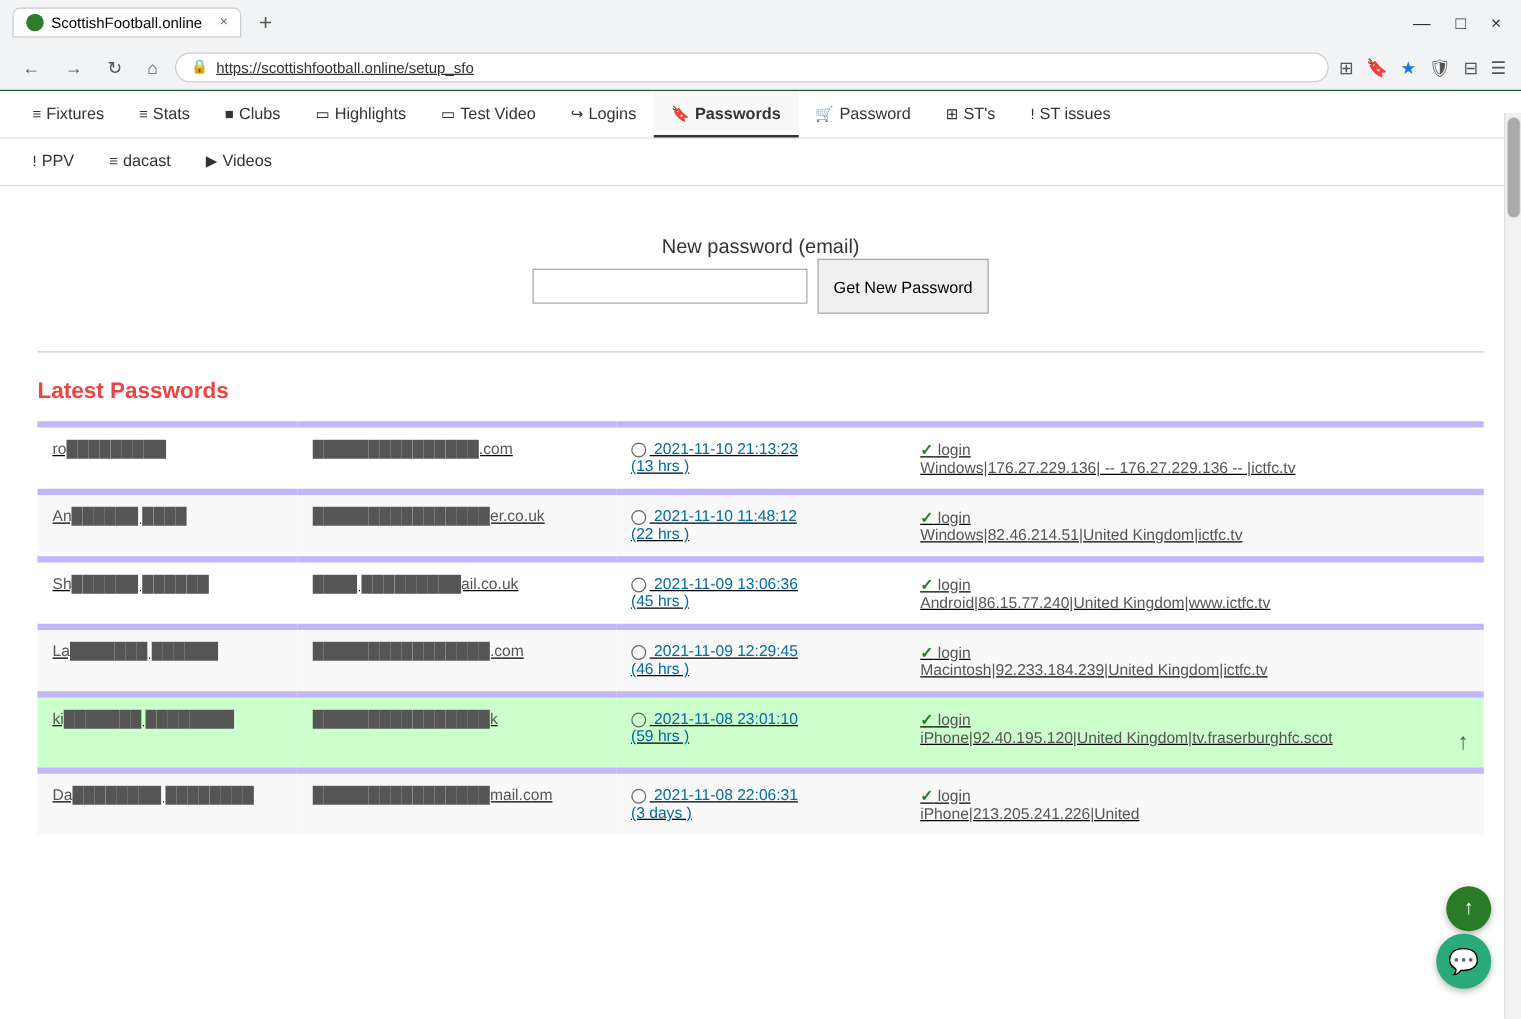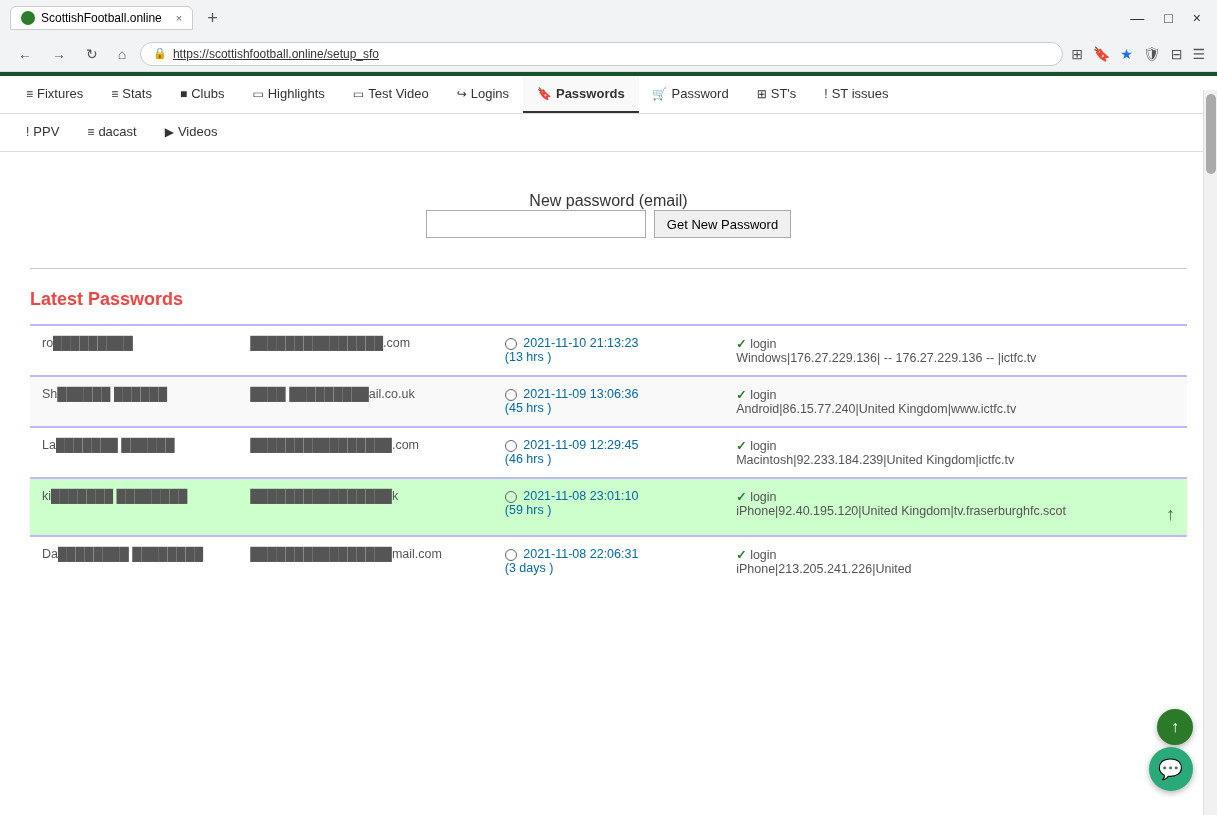--- a/index.html
+++ b/index.html
@@ -1,19 +1,19 @@
 <!DOCTYPE html>
 <html><head>
   <meta charset="utf-8">
   <style>
     * { box-sizing: border-box; margin: 0; padding: 0; }
     body { font-family: Arial, sans-serif; font-size: 13px; background: #fff; overflow-x: hidden; }
 
     
-    .browser-chrome { background: #f1f3f4; border-bottom: 4px solid #14532d; }
+    .browser-chrome { background: #f1f3f4; border-bottom: 1px solid #14532d; }
     .browser-titlebar { display: flex; align-items: center; padding: 6px 10px; gap: 8px; height: 36px; }
     .browser-tab { display: flex; align-items: center; background: #fff; border: 1px solid #ccc; border-radius: 6px 6px 0 0; padding: 4px 10px; gap: 6px; font-size: 12px; max-width: 200px; }
     .browser-tab-favicon { width: 14px; height: 14px; background: #2d7d2d; border-radius: 50%; display: inline-block; }
     .browser-tab-close { color: #666; cursor: pointer; font-size: 11px; margin-left: 8px; }
     .browser-new-tab { font-size: 18px; color: #555; cursor: pointer; padding: 0 6px; }
     .browser-controls { display: flex; align-items: center; gap: 8px; height: 36px; background: #f1f3f4; padding: 4px 12px; border-bottom: 1px solid #ddd; }
     .browser-nav-btn { background: none; border: none; cursor: pointer; color: #555; font-size: 14px; padding: 4px 6px; }
     .browser-nav-btn:disabled { color: #bbb; }
     .browser-address-bar { flex: 1; display: flex; align-items: center; background: #fff; border: 1px solid #ccc; border-radius: 20px; padding: 4px 12px; gap: 6px; font-size: 12px; color: #333; }
     .browser-address-bar .lock-icon { color: #1a73e8; font-size: 11px; }
@@ -33,29 +33,29 @@
 
     .nav-bar-row2 { display: flex; align-items: center; flex-wrap: wrap; padding: 0 12px; border-bottom: 1px solid #ddd; background: #fff; }
 
     
     .main-area { padding: 20px 30px; }
 
     .password-form-section { text-align: center; padding: 20px 0 20px 0; }
     .password-form-title { font-size: 16px; margin-bottom: 0; color: #333; }
     .password-form-row { display: flex; justify-content: center; align-items: center; gap: 8px; }
     .password-input { border: 1px solid #aaa; padding: 5px 10px; font-size: 13px; width: 220px; height: 28px; }
-    .password-btn { background: #f0f0f0; border: 1px solid #aaa; padding: 5px 12px; font-size: 13px; cursor: pointer; height: 28px; }
+    .password-btn { background: #f0f0f0; border: 1px solid #aaa; padding: 5px 12px; font-size: 13px; cursor: pointer; height: 44px; }
 
     .divider { border: none; border-top: 1px solid #ccc; margin: 10px 0 20px; }
 
     
     .section-title { font-size: 18px; font-weight: bold; margin-bottom: 14px; color: #ef4444; }
 
     .passwords-table { width: 100%; border-collapse: collapse; font-size: 12.5px; }
-    .passwords-table tr { border-top: 2px solid #c4b5fd; }
+    .passwords-table tr { border-top: 5px solid #c4b5fd; text-decoration: underline; }
     .passwords-table tr:nth-child(even) { background: #f9f9f9; }
     .passwords-table tr.highlighted { background: #ccffcc; }
     .passwords-table td { padding: 10px 12px; vertical-align: top; }
 
     .td-name { width: 18%; color: #555; }
     .td-email { width: 22%; color: #555; }
     .td-time { width: 20%; color: #0369a1; white-space: nowrap; }
     .td-details { width: 40%; color: #555; }
 
     
@@ -196,20 +196,33 @@
         <span style="display:inline-block;width:12px;height:12px;border:1.5px solid #666;border-radius:50%;vertical-align:middle;margin-right:3px;"></span>
         2021-11-10 21:13:23<br>(13 hrs )
       </td>
       <td class="td-details">
         <span style="color:#2a7a2a;font-weight:bold;">✓</span> login<br>
         Windows|176.27.229.136| -- 176.27.229.136 -- |ictfc.tv
         
       </td>
     </tr>
           <tr>
+      <td class="td-name">An██████ ████</td>
+      <td class="td-email">████████████████er.co.uk</td>
+      <td class="td-time">
+        <span style="display:inline-block;width:12px;height:12px;border:1.5px solid #666;border-radius:50%;vertical-align:middle;margin-right:3px;"></span>
+        2021-11-10 11:48:12<br>(22 hrs )
+      </td>
+      <td class="td-details">
+        <span style="color:#2a7a2a;font-weight:bold;">✓</span> login<br>
+        Windows|82.46.214.51|United Kingdom|ictfc.tv
+        
+      </td>
+    </tr>
+          <tr>
       <td class="td-name">Sh██████ ██████</td>
       <td class="td-email">████ █████████ail.co.uk</td>
       <td class="td-time">
         <span style="display:inline-block;width:12px;height:12px;border:1.5px solid #666;border-radius:50%;vertical-align:middle;margin-right:3px;"></span>
         2021-11-09 13:06:36<br>(45 hrs )
       </td>
       <td class="td-details">
         <span style="color:#2a7a2a;font-weight:bold;">✓</span> login<br>
         Android|86.15.77.240|United Kingdom|www.ictfc.tv
         

